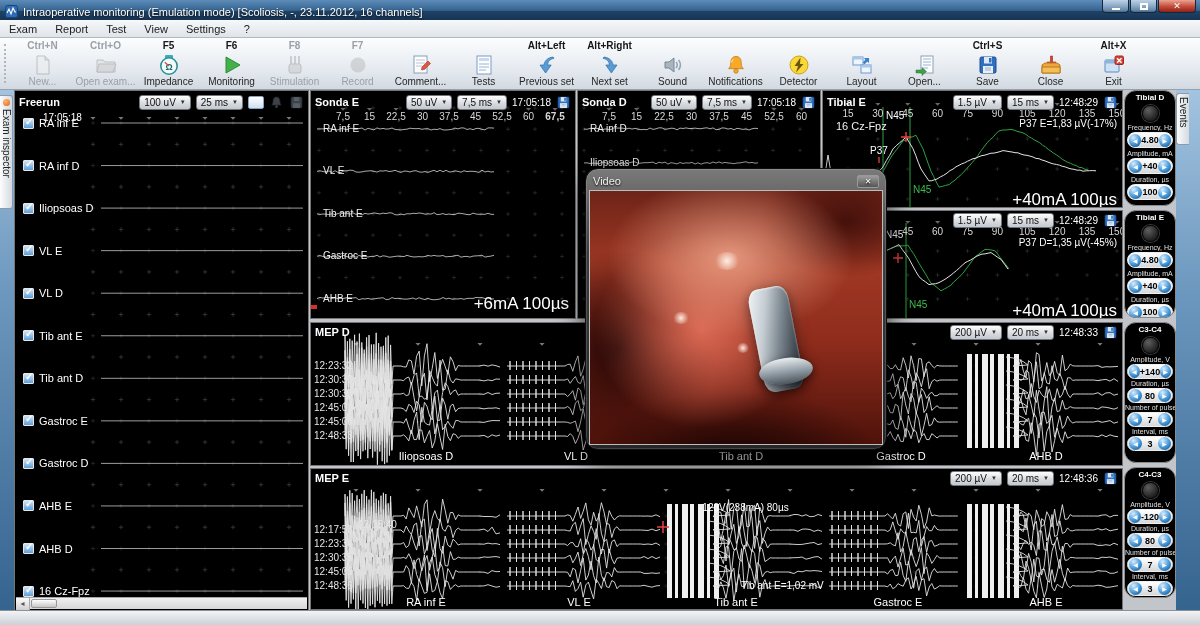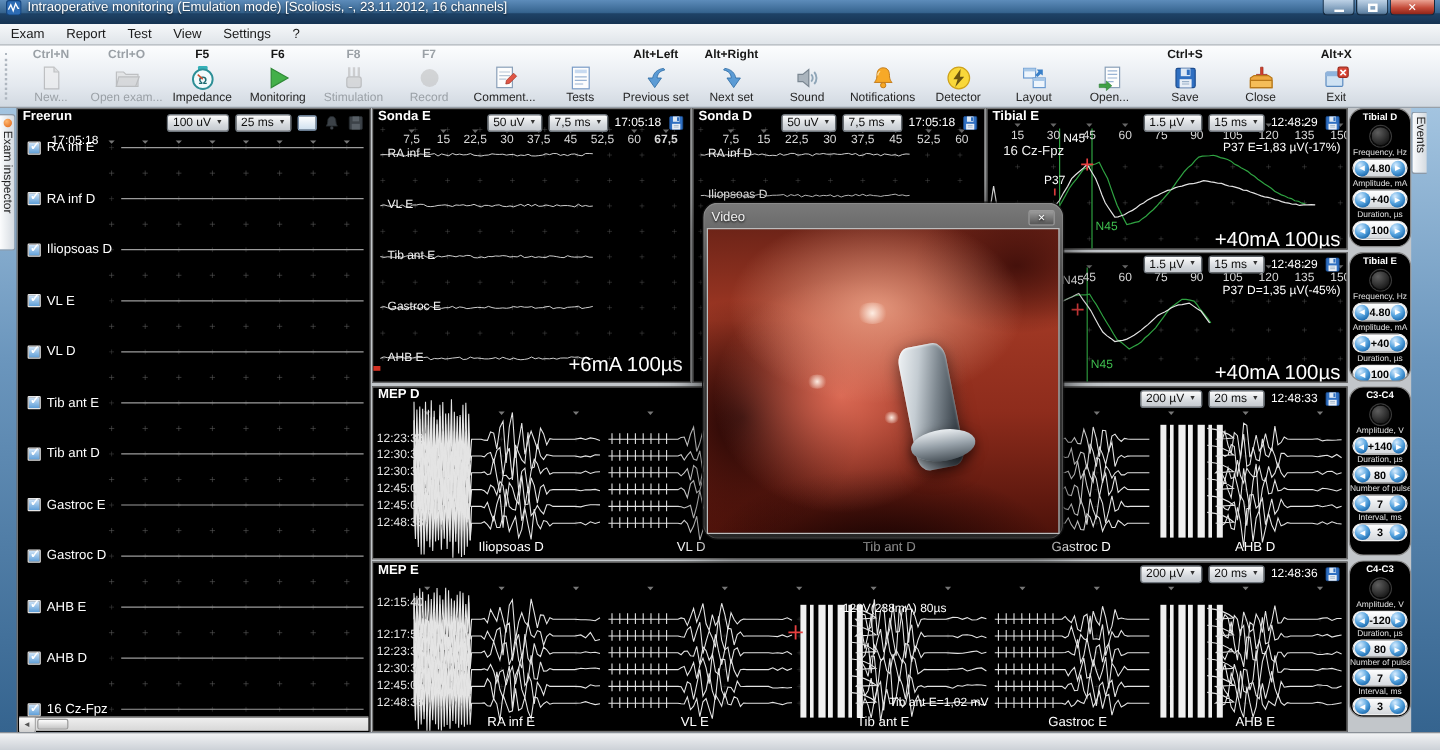--- a/index.html
+++ b/index.html
@@ -1,21 +1,21 @@
 <!DOCTYPE html>
 <html><head>
 <meta charset="utf-8">
 <style>
   *{box-sizing:border-box;margin:0;padding:0}
   html,body{width:1200px;height:625px;overflow:hidden}
   body{font-family:"Liberation Sans",sans-serif;background:#9aa4ad}
   #app{position:relative;width:1200px;height:625px;overflow:hidden;background:#c2c6ca}
 
   
-  .titlebar{position:absolute;left:0;top:0;width:100%;height:24px;display:flex;align-items:flex-start;gap:5px;padding:0 5px;
+  .titlebar{position:absolute;left:0;top:0;width:100%;height:24px;display:flex;align-items:center;gap:5px;padding:0 5px;
     background:linear-gradient(#5d8cba 0%,#36648f 45%,#1e4266 50%,#142f4c 100%);border-bottom:1px solid #0d2238}
   .tb-title{color:#fff;font-size:11px;text-shadow:0 1px 2px rgba(0,0,0,.8);white-space:nowrap}
   .app-ico svg{display:block}
   .winbtns{position:absolute;right:4px;top:0;display:flex;gap:1px}
   .wb{width:27px;height:13px;border:1px solid #14283c;border-top:none;border-radius:0 0 4px 4px;
     background:linear-gradient(rgba(220,232,244,.75),rgba(130,155,180,.45));display:flex;align-items:flex-end;justify-content:center;padding-bottom:2px}
   .wb.close{width:38px;background:linear-gradient(#eba393,#c44a38 55%,#8e2318);color:#fff;font-size:9px;line-height:9px;align-items:center;padding-bottom:0}
   .g-min{width:8px;height:2px;background:#fff}
   .g-max{width:8px;height:7px;border:2px solid #fff}
 
@@ -47,21 +47,21 @@
     background:linear-gradient(180deg,#a3c4e0,#6b96bd 40%,#35648f)}
   .vtab{position:absolute;background:linear-gradient(90deg,#fbfcfd,#d4dae0);border:1px solid #8d9aa8;
     display:flex;flex-direction:column;align-items:center;gap:3px;padding:3px 0}
   #tab-exam-inspector{left:0;top:5px;width:13px;height:114px;border-left:none;border-radius:0 3px 3px 0}
   #tab-events{left:0;top:3px;width:13px;height:52px;border-right:none;border-radius:3px 0 0 3px}
   .vtxt{writing-mode:vertical-rl;font-size:10px;color:#222;white-space:nowrap}
   .pin{width:7px;height:7px;border-radius:50%;background:radial-gradient(circle at 35% 30%,#ffb870,#e06212)}
 
   
   .panel{position:absolute;background:#000;border:1px solid #757575;overflow:hidden}
-  .phead{position:absolute;left:0;top:0;right:0;height:22px;display:flex;gap:4px;padding:0 4px;z-index:3}
+  .phead{position:absolute;left:0;top:0;right:0;height:22px;display:flex;align-items:center;gap:4px;padding:0 4px;z-index:3}
   .phead.slim{height:18px}
   .ptitle{color:#fff;font-weight:bold;font-size:11px;white-space:nowrap}
   .pctrl{margin-left:auto;display:flex;align-items:center;gap:5px}
   .dd{display:flex;align-items:center;gap:4px;height:15px;padding:0 4px;font-size:10px;color:#101010;
     background:linear-gradient(#fefefe,#d6dade 60%,#c4c9cf);border:1px solid #6f767d;border-radius:3px;white-space:nowrap}
   .dd .arr{font-size:6px;color:#333}
   .ptime{color:#fff;font-size:10px;white-space:nowrap}
   .hicon{width:15px;height:15px;display:inline-block}
   .hicon svg{width:100%;height:100%}
   .hbtn-white{width:16px;height:13px;background:linear-gradient(#ffffff,#cfe0ef);border:1px solid #8aa4c0;border-radius:2px}
@@ -781,21 +781,21 @@
           <span class="hicon"><svg viewBox="0 0 22 22">
                 <rect x="3" y="3" width="16" height="16" rx="1.5" fill="#2f6fc1" stroke="#1d4d8f"></rect>
                 <rect x="7" y="3" width="8" height="6.5" fill="#dce8f5"></rect>
                 <rect x="12" y="4" width="2.5" height="4.5" fill="#2f6fc1"></rect>
                 <rect x="6" y="12" width="10" height="7" fill="#e9eff7"></rect>
                 <path d="M8 14h6M8 16h6" stroke="#9ab0c8"></path>
               </svg></span>
         </span>
       </div>
       <div id="mepe-sweeps">
-          <span class="sweep-time" style="top: 28px;">12:15:40</span>
+          <span class="sweep-time" style="top: 50px; margin-left: 44px;">12:15:40</span>
           <span class="sweep-time" style="top: 55px;">12:17:53</span>
           <span class="sweep-time" style="top: 69px;">12:23:34</span>
           <span class="sweep-time" style="top: 83px;">12:30:35</span>
           <span class="sweep-time" style="top: 97px;">12:45:05</span>
           <span class="sweep-time" style="top: 111px;">12:48:36</span>
         </div>
       <div id="mepe-muscles">
           <span class="muscle-label" style="left: 115px; top: 127px;">RA inf E</span>
           <span class="muscle-label" style="left: 268px; top: 127px;">VL E</span>
           <span class="muscle-label" style="left: 425px; top: 127px;">Tib ant E</span>

